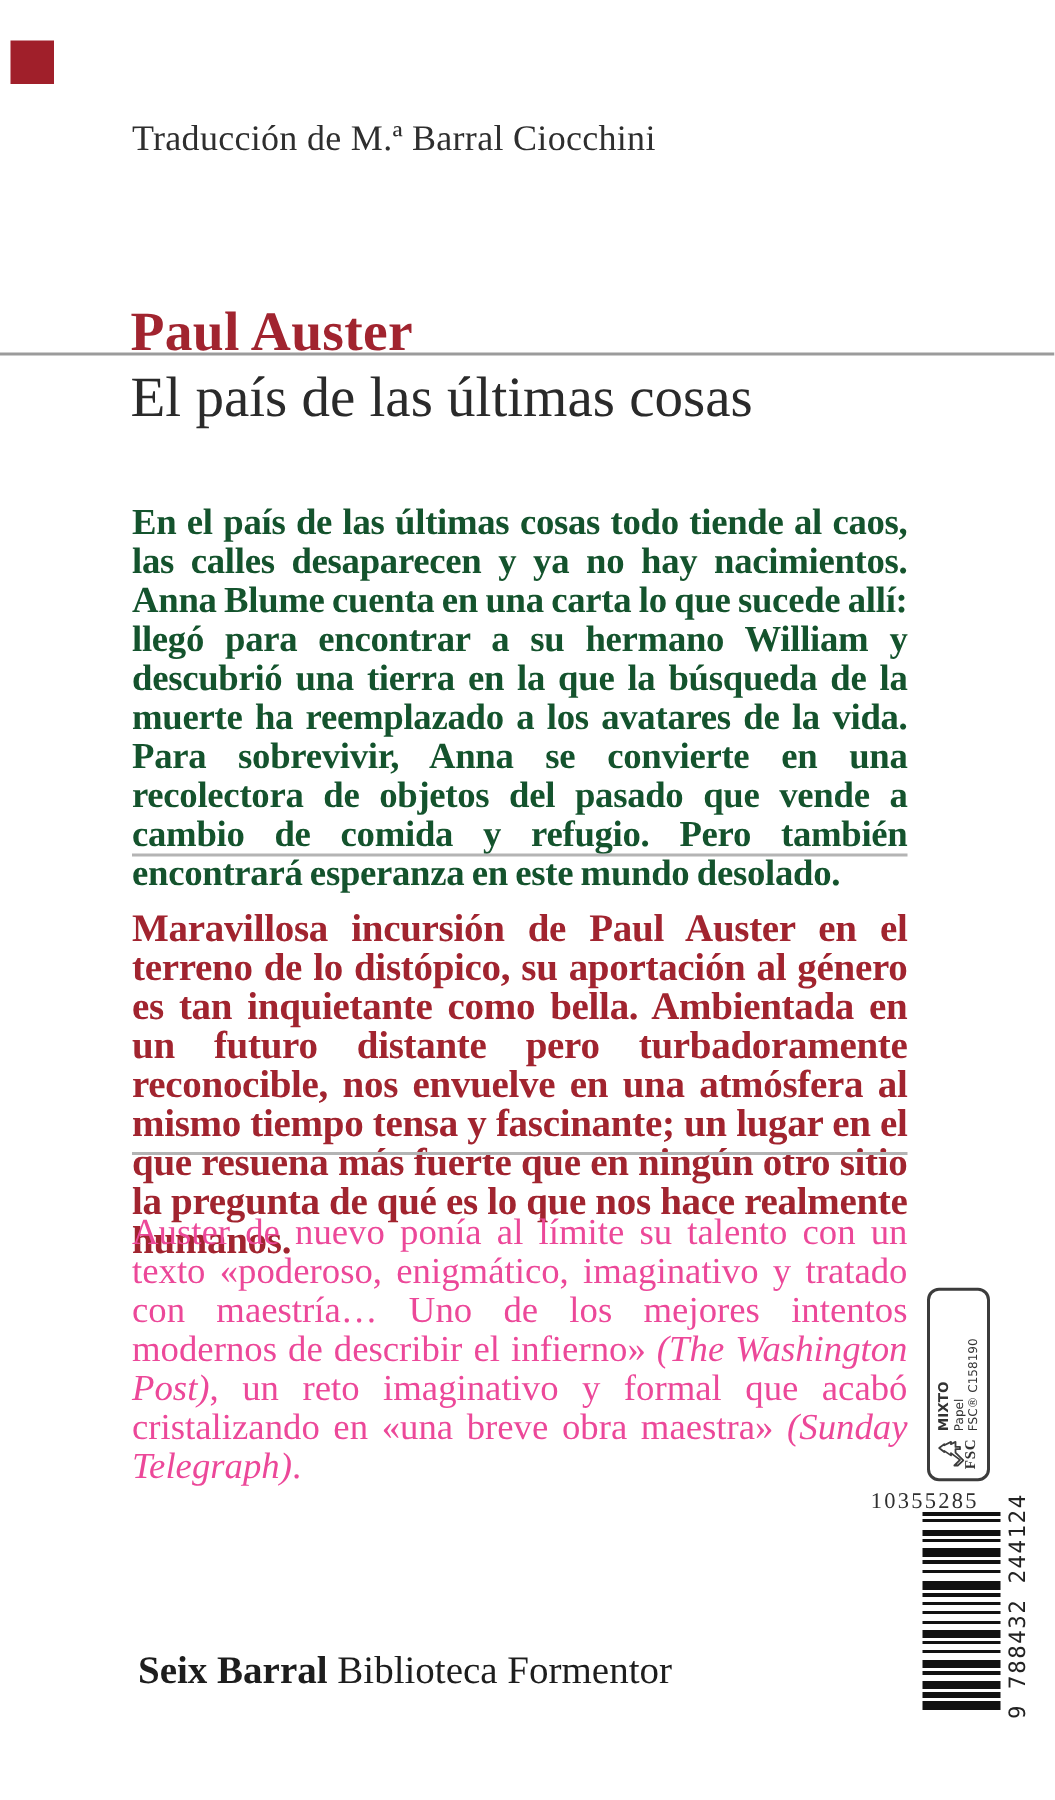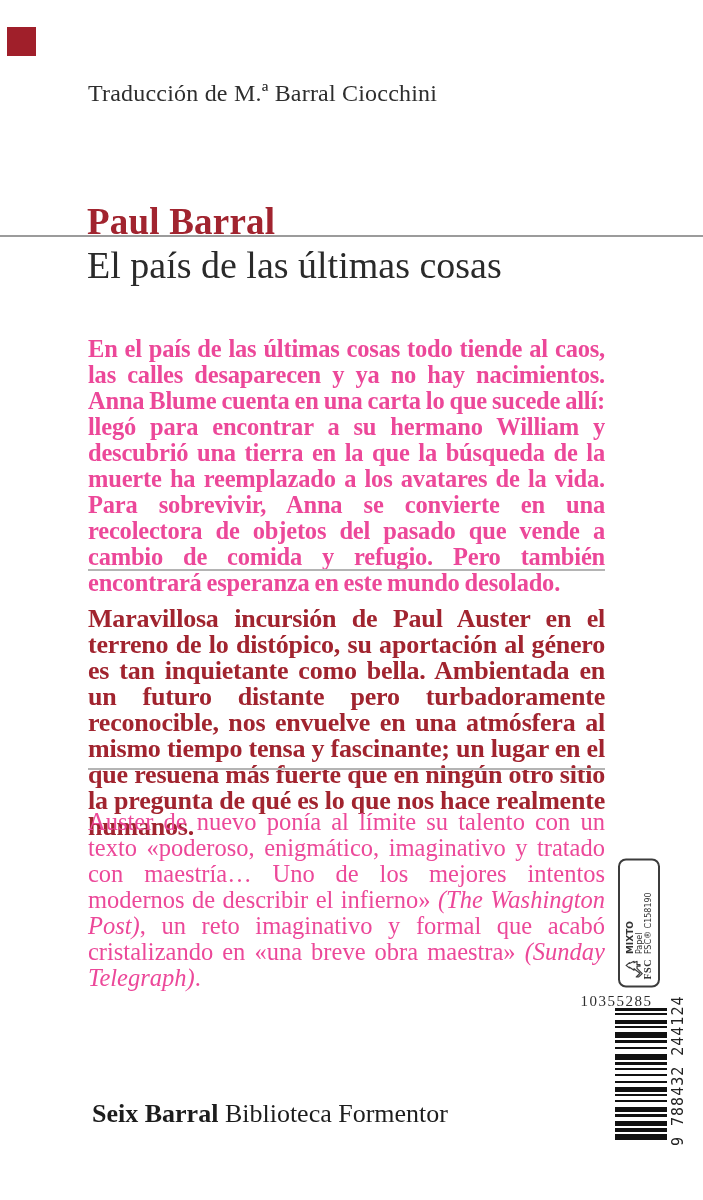--- a/index.html
+++ b/index.html
@@ -11,21 +11,21 @@
   
   .corner-square{left:7px;top:27px;width:29px;height:29px;background:#a01f2a;}
   
   .traduccion{left:88px;top:80px;font-size:24px;color:#2e2e2e;letter-spacing:.2px;}
   
   .author{left:87px;top:200px;font-size:37px;font-weight:700;color:#a1242f;letter-spacing:.2px;}
   .rule-full{left:0;top:235px;width:703px;height:2px;background:#9b9b9b;}
   .book-title{left:87px;top:243px;font-size:38px;font-weight:400;color:#2a2a2a;}
   
   .col{left:88px;width:517px;text-align:justify;hyphens:auto;-webkit-hyphens:auto;}
-  .synopsis{top:311px;font-size:24.5px;line-height:26px;font-weight:700;color:#ec4899;word-spacing:-1px;letter-spacing:-.2px;}
+  .synopsis{top:311px;font-size:24.5px;line-height:26px;font-weight:700;color:#14532d;word-spacing:-1px;letter-spacing:-.2px;}
   .rule-col{left:88px;width:517px;height:2px;background:#b4b4b4;}
   .rule2{top:569px;}
   .rule3{top:768px;}
   .blurb{top:580px;font-size:26px;line-height:26px;font-weight:700;color:#a1242f;word-spacing:-1px;letter-spacing:-.2px;}
   .press{top:784px;font-size:24.5px;line-height:26px;font-weight:400;color:#ec4899;word-spacing:-.5px;}
   .press .italic{font-style:italic;}
   
   .fsc-label{left:618px;top:858px;width:42px;height:129px;}
   .fsc-inner{
     position:absolute;left:21px;top:64.5px;width:129px;height:42px;
@@ -61,21 +61,21 @@
   .footer{left:92px;top:1099px;font-size:26px;color:#1d1d1d;white-space:nowrap;text-align:center;}
   .footer .bold{font-weight:700;}
 </style>
 </head>
 <body>
 
 <div class="abs corner-square"></div>
 
 <div class="abs traduccion">Traducción de M.ª Barral Ciocchini</div>
 
-<div class="abs author">Paul Barral</div>
+<div class="abs author">Paul Auster</div>
 <div class="abs rule-full"></div>
 <div class="abs book-title">El país de las últimas cosas</div>
 
 <p class="abs col synopsis">En el país de las últimas cosas todo tiende al caos, las calles desaparecen y ya no hay nacimientos. Anna Blume cuenta en una carta lo que sucede allí: llegó para encontrar a su hermano William y descubrió una tierra en la que la búsqueda de la muerte ha reemplazado a los avatares de la vida. Para sobrevivir, Anna se convierte en una recolectora de objetos del pasado que vende a cambio de comida y refugio. Pero también encontrará esperanza en este mundo desolado.</p>
 
 <div class="abs rule-col rule2"></div>
 
 <p class="abs col blurb">Maravillosa incursión de Paul Auster en el terreno de lo distópico, su aportación al género es tan inquietante como bella. Ambientada en un futuro distante pero turbadoramente reconocible, nos envuelve en una atmósfera al mismo tiempo tensa y fascinante; un lugar en el que resuena más fuerte que en ningún otro sitio la pregunta de qué es lo que nos hace realmente humanos.</p>
 
 <div class="abs rule-col rule3"></div>

